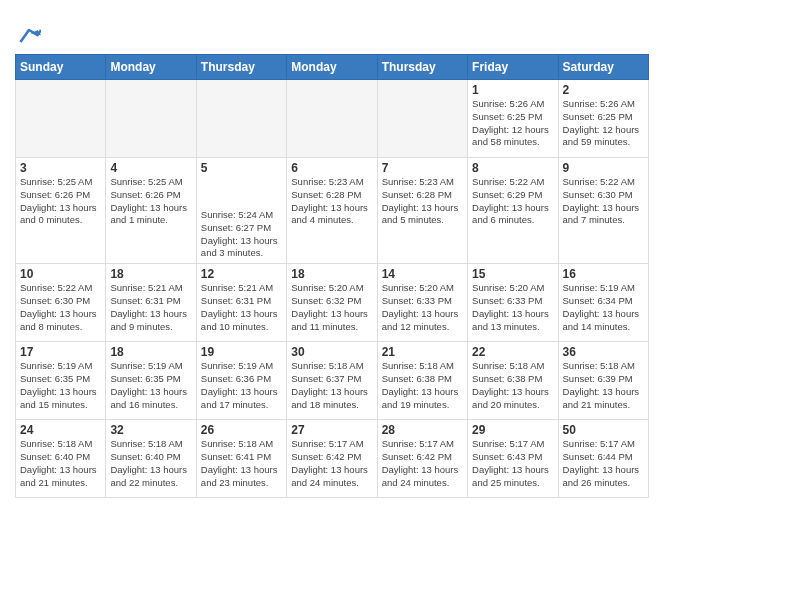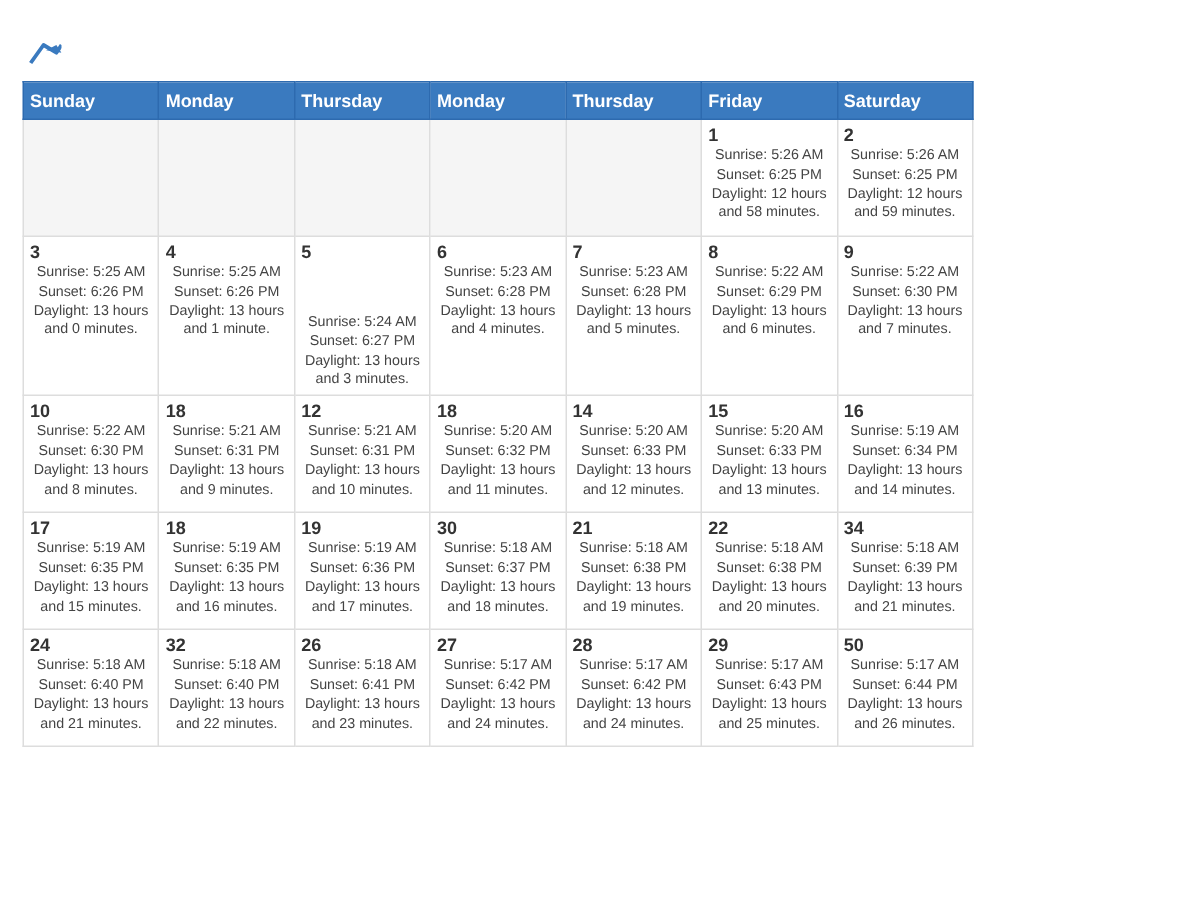--- a/index.html
+++ b/index.html
@@ -84,21 +84,20 @@
       font-size: 12px;
       font-weight: bold;
       color: #333;
       display: block;
       margin-bottom: 1px;
     }
     .day-info {
       font-size: 9.5px;
       color: #444;
       line-height: 1.35;
-      text-align: center;
     }
     .calendar tr td:first-child { border-left: 1px solid #ddd; }
   </style>
 </head>
 <body>
 
 <div class="container">
   <div class="header-row">
     <div class="logo">
       <div style="display:flex;flex-direction:column;align-items:flex-start;">
@@ -295,21 +294,21 @@
 and 19 minutes.</div>
           </td>
           <td>
             <span class="day-num">22</span>
             <div class="day-info" style="white-space: pre-line;">Sunrise: 5:18 AM
 Sunset: 6:38 PM
 Daylight: 13 hours
 and 20 minutes.</div>
           </td>
           <td>
-            <span class="day-num">34</span>
+            <span class="day-num">36</span>
             <div class="day-info" style="white-space: pre-line;">Sunrise: 5:18 AM
 Sunset: 6:39 PM
 Daylight: 13 hours
 and 21 minutes.</div>
           </td>
         </tr>
         <tr>
           <td>
             <span class="day-num">24</span>
             <div class="day-info" style="white-space: pre-line;">Sunrise: 5:18 AM

